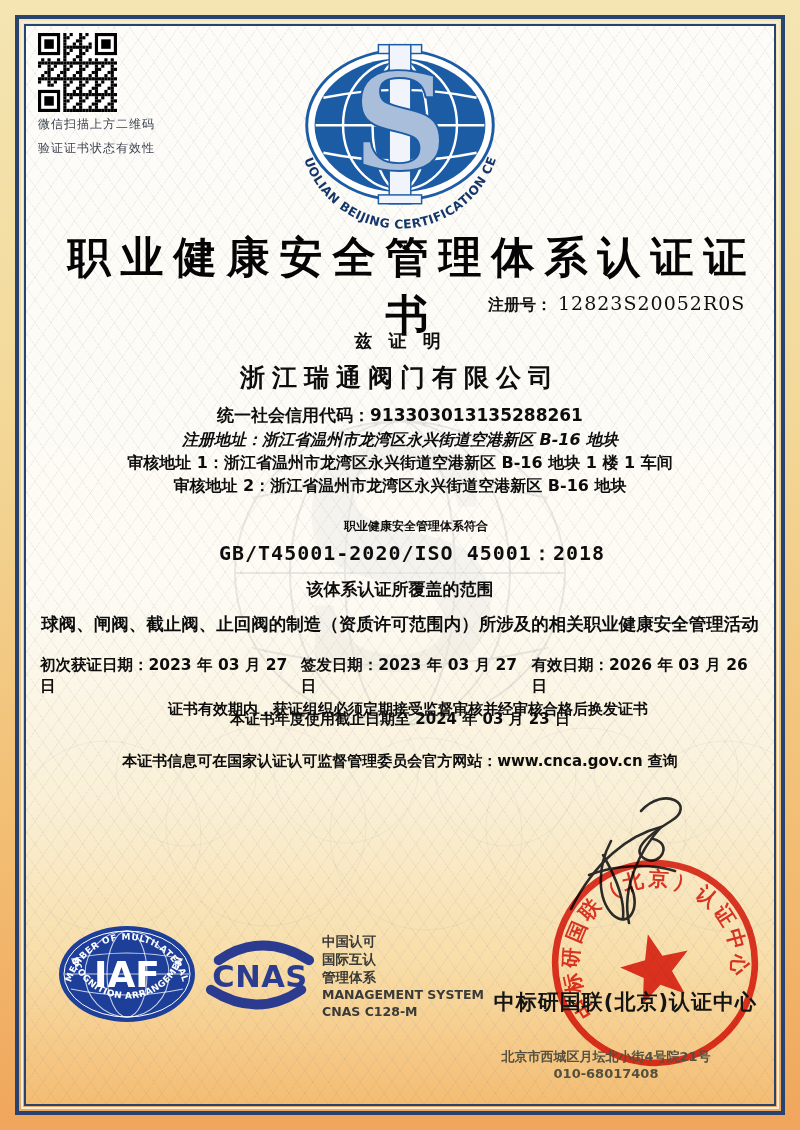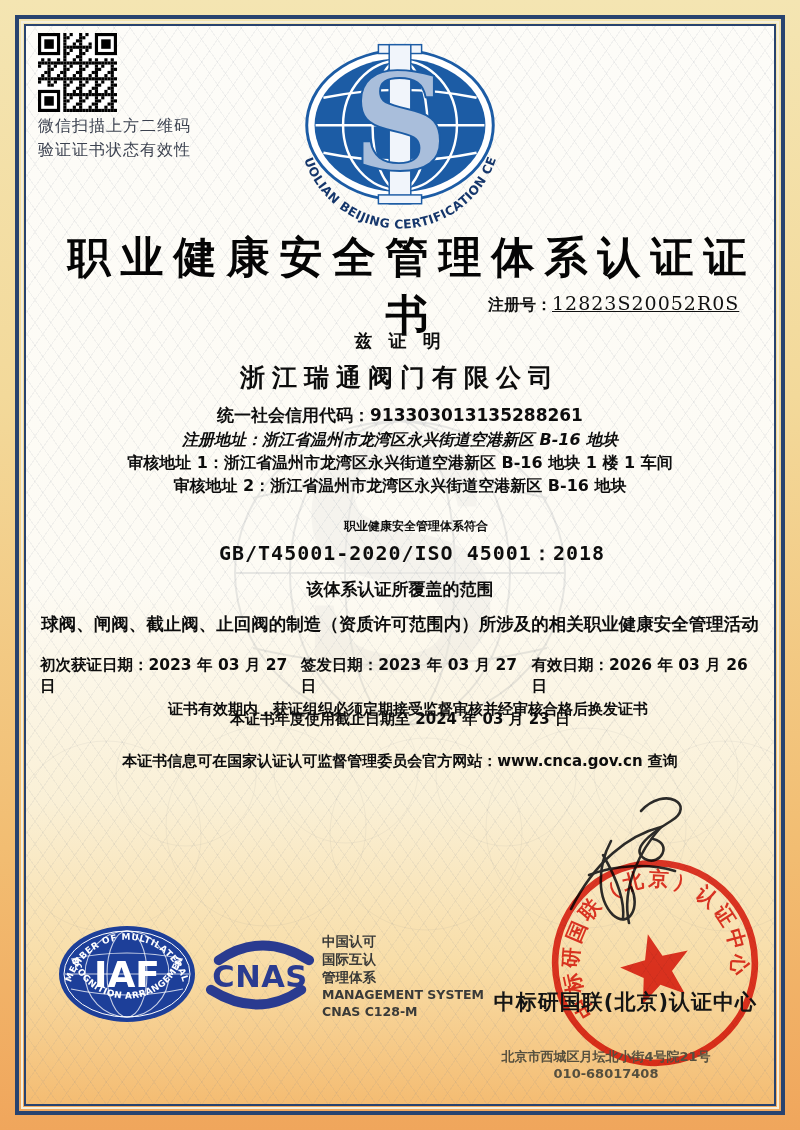--- a/index.html
+++ b/index.html
@@ -11,25 +11,25 @@
   .frame-inner{position:absolute;inset:24px;border:2px solid #28436f;overflow:hidden;
         background:linear-gradient(180deg,#fdfcf8 0%,#fdfbf4 52%,#faf0d6 72%,#f8dda7 87%,#f4bc72 100%);}
   .net{position:absolute;inset:0;pointer-events:none;
         background:
          repeating-linear-gradient(55deg, rgba(115,125,145,0.085) 0 1px, transparent 1px 13px),
          repeating-linear-gradient(-55deg, rgba(115,125,145,0.085) 0 1px, transparent 1px 13px);}
   .abs{position:absolute;}
   .ctr{left:0;right:0;text-align:center;}
   .blk{color:#0d0d0d;font-weight:bold;}
   
-  .qr-cap{left:12px;font-size:16px;color:#3c4250;letter-spacing:1px;}
+  .qr-cap{left:12px;font-size:12px;color:#3c4250;letter-spacing:1px;}
   .title{top:203px;font-size:43px;font-weight:900;letter-spacing:10px;color:#050505;margin-left:24px;}
   .regrow{left:462px;top:266px;display:flex;align-items:baseline;}
   .reg-label{font-size:16px;font-weight:bold;color:#111;}
-  .reg-num{font-family:"DejaVu Serif",serif;font-size:19px;color:#111;margin-left:0;letter-spacing:1px;text-decoration:underline;}
+  .reg-num{font-family:"DejaVu Serif",serif;font-size:19px;color:#111;margin-left:6px;letter-spacing:1px;}
   .certify{top:303px;font-size:18px;letter-spacing:5px;}
   .company{top:335px;font-size:25px;letter-spacing:7px;}
   .credit{top:378px;font-size:17px;}
   .addr1{top:404px;font-size:16px;font-style:italic;}
   .addr2{top:427px;font-size:16px;}
   .addr3{top:450px;font-size:16px;}
   .conform{top:492px;font-size:12px;padding-left:32px;}
   .standard{top:514px;font-size:20px;font-family:"DejaVu Sans Mono",monospace;font-weight:bold;letter-spacing:1px;padding-left:24px;}
   .scopehead{top:552px;font-size:17px;}
   .scope{top:586px;font-size:17.5px;}

